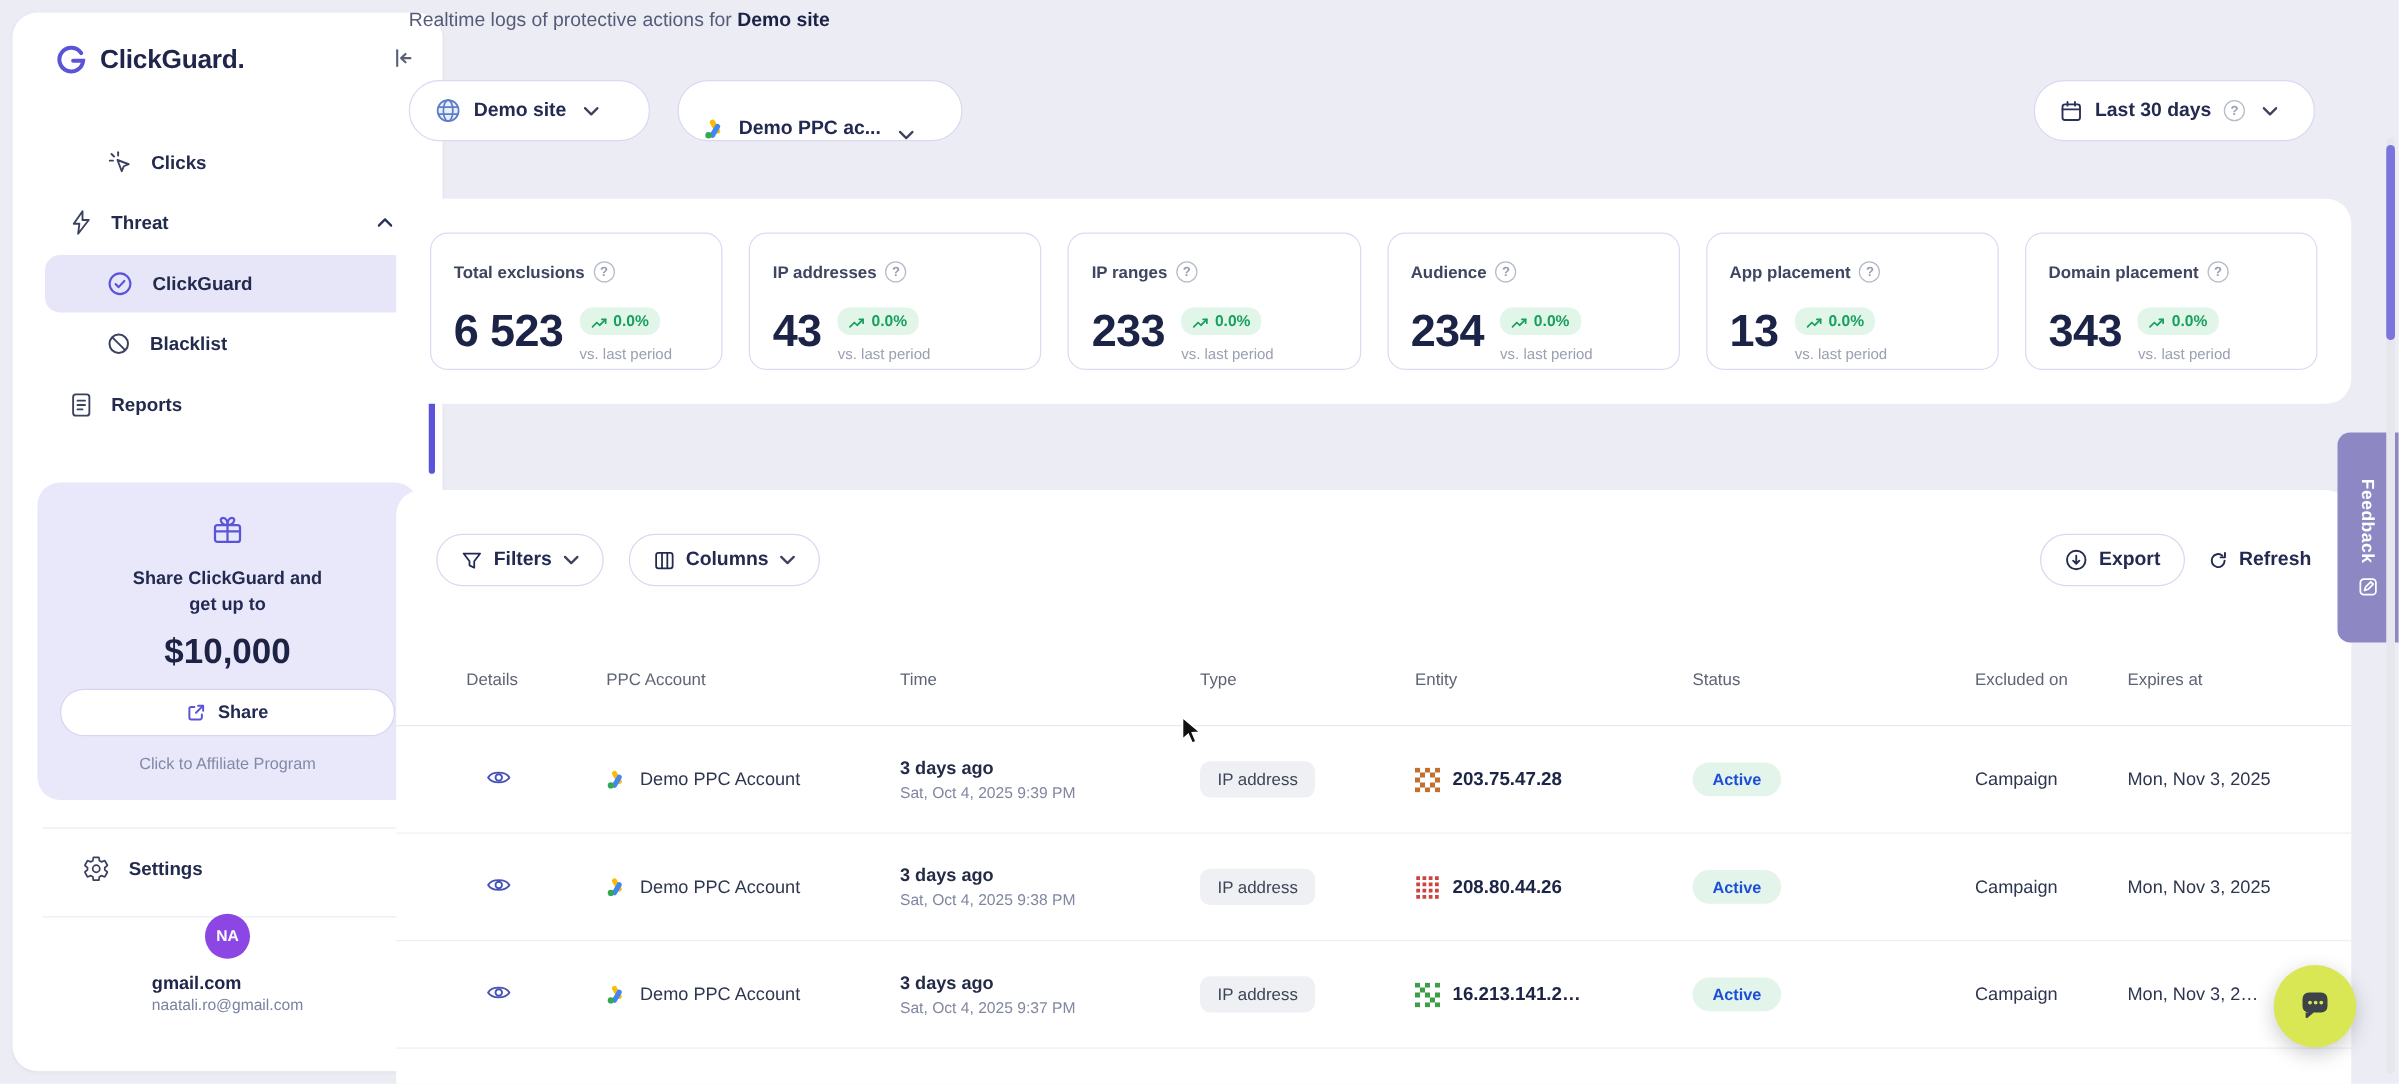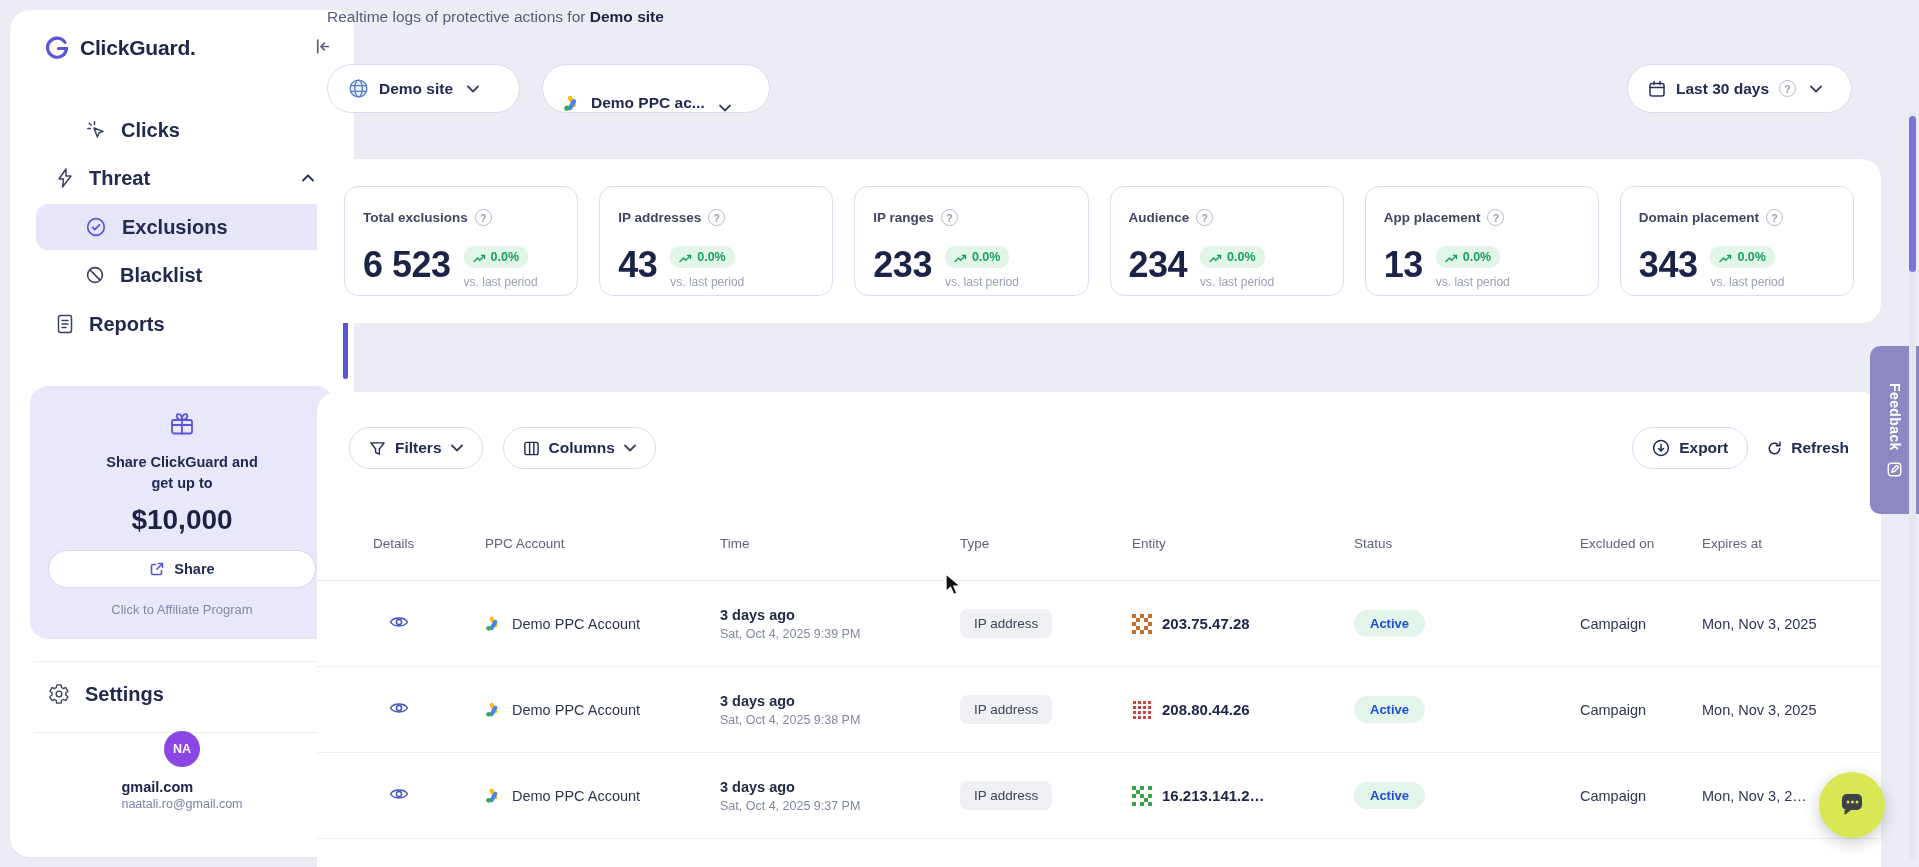--- a/index.html
+++ b/index.html
@@ -14,21 +14,21 @@
 
   
   .sidebar {
     position: absolute; left: 10px; top: 10px; width: 344px; height: 847px;
     background: #fff; border-radius: 20px; box-shadow: 0 1px 3px rgba(25,25,70,.05);
   }
   .logo-row { display: flex; align-items: center; height: 76px; padding: 0 22px 0 34px; gap: 10px; }
   .logo-text { font-size: 21px; font-weight: 800; color: #20264B; letter-spacing: -.2px; }
   .collapse-btn { margin-left: auto; color: #5A6078; background: none; border: none; cursor: pointer; }
   .nav { margin-top: 20px; position: relative; }
-  .nav-item { display: flex; align-items: center; gap: 15px; height: 48px; font-size: 20px; font-weight: 600; color: #222A4E; cursor: pointer; }
+  .nav-item { display: flex; align-items: center; gap: 15px; height: 48px; font-size: 15px; font-weight: 600; color: #222A4E; cursor: pointer; }
   .nav-top { padding: 0 40px 0 46px; }
   .nav-indent { padding: 0 40px 0 76px; }
   .nav-sub { margin: 2px 26px; padding: 0 14px 0 49px; height: 46px; border-radius: 12px; }
   .nav-sub.selected { background: #E7E6F9; }
   .nav-sub.selected .icon { color: #5B54D9; }
   .nav-item .icon { color: #3A4160; }
   .nav-item .chev { margin-left: auto; color: #2A3158; }
   .side-scrollbar { position: absolute; right: 6px; top: 96px; width: 5px; height: 177px; background: #5B54D9; border-radius: 3px; }
   .promo {
     margin: 38px 20px 0 20px; background: #E9E8FB; border-radius: 18px;
@@ -39,21 +39,21 @@
   .promo-amount { margin-top: 10px; font-size: 28px; font-weight: 800; color: #1C2344; }
   .share-btn {
     margin-top: 14px; width: 100%; height: 38px; background: #fff;
     border: 1px solid #D7D5F0; border-radius: 20px;
     display: flex; align-items: center; justify-content: center; gap: 9px;
     font-size: 14.5px; font-weight: 700; color: #232A52; cursor: pointer;
     font-family: inherit;
   }
   .promo-affiliate { margin-top: 14px; font-size: 13px; color: #8289A8; cursor: pointer; }
   .divider { height: 1px; background: #ECEDF3; margin: 22px 24px 8px 24px; }
-  .settings-row { padding-left: 38px; }
+  .settings-row { padding-left: 38px; margin-left: 18px; }
   .user-row {
     position: absolute; left: 0; right: 0; bottom: 16px;
     display: flex; align-items: center; gap: 12px; padding: 0 22px; cursor: pointer; flex-direction: column;
   }
   .avatar {
     width: 36px; height: 36px; border-radius: 50%; background: #8B46E4;
     color: #fff; font-size: 12.5px; font-weight: 700;
     display: flex; align-items: center; justify-content: center;
   }
   .user-name { font-size: 14.5px; font-weight: 700; color: #20264B; }
@@ -196,21 +196,21 @@
       </span>
     </div>
 
     <div class="nav-item nav-sub selected">
       <span class="icon">
         <svg width="22" height="22" viewBox="0 0 22 22" fill="none" stroke="currentColor" stroke-width="1.7" stroke-linecap="round" stroke-linejoin="round">
             <circle cx="11" cy="11" r="8.3"></circle>
             <path d="M7.5 11.3l2.4 2.4 4.6-4.9"></path>
           </svg>
       </span>
-      <span>Exclusions</span>
+      <span>ClickGuard</span>
     </div>
 
     <div class="nav-item nav-sub">
       <span class="icon">
         <svg width="20" height="20" viewBox="0 0 20 20" fill="none" stroke="currentColor" stroke-width="1.6">
             <circle cx="10" cy="10" r="7.4"></circle>
             <path d="M4.9 4.9l10.2 10.2"></path>
           </svg>
       </span>
       <span>Blacklist</span>

